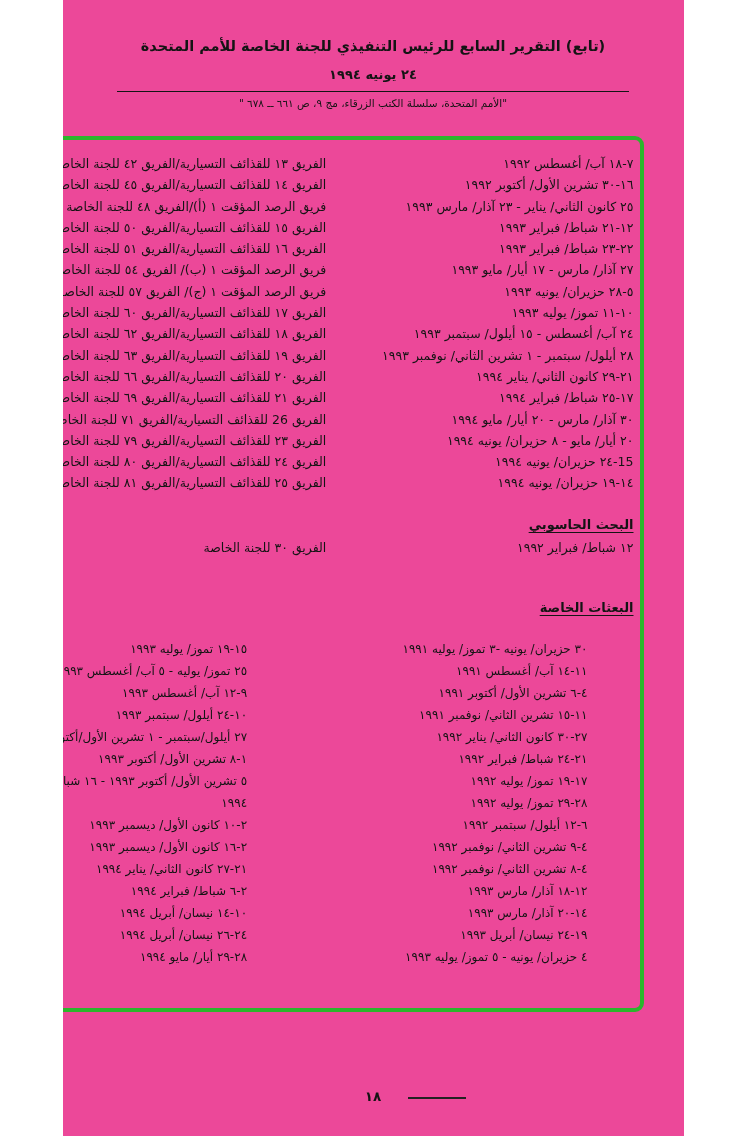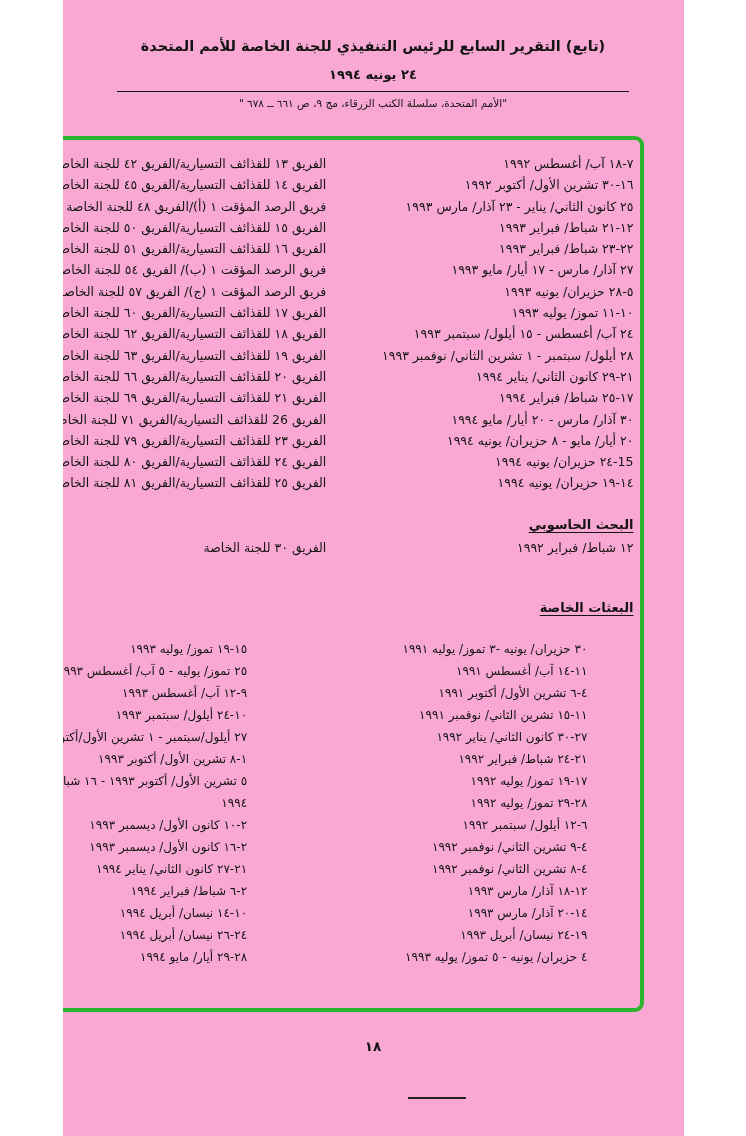--- a/index.html
+++ b/index.html
@@ -5,21 +5,21 @@
   * { box-sizing: border-box; margin: 0; padding: 0; }
   html, body { background: #ffffff; }
   body {
     font-family: "DejaVu Sans", sans-serif;
     color: #141414;
   }
   .page {
     position: relative;
     width: 621px;
     height: 1136px;
-    background: #f9a8d4;
+    background: #ec4899;
     margin: 0 auto;
     direction: rtl;
     overflow: hidden;
   }
 
   
   .header { position: absolute; top: 38px; left: 0; right: 0; text-align: center; }
   .title  { font-size: 14.5px; font-weight: bold; letter-spacing: 0; }
   .hdate  { font-size: 13px; font-weight: bold; margin-top: 13px; }
   .hrule  { width: 512px; border-top: 1.5px solid #141414; margin: 9px auto 5px auto; }
@@ -68,21 +68,21 @@
     font-size: 12px;
   }
   .sm-col  { line-height: 22px; text-align: right; }
   .sm-right{ width: 49%; padding-right: 46px; }
   .sm-left { width: 49%; padding-right: 60px; }
   .sm-item { display: block; }
 
   
   .pagenum {
     position: absolute;
-    top: 1038px; left: 0; right: 0;
+    top: 1088px; left: 0; right: 0;
     text-align: center;
     font-size: 13.5px;
     font-weight: bold;
   }
   .footmark {
     position: absolute;
     top: 1097px;
     left: 345px;
     width: 58px;
     height: 2px;

